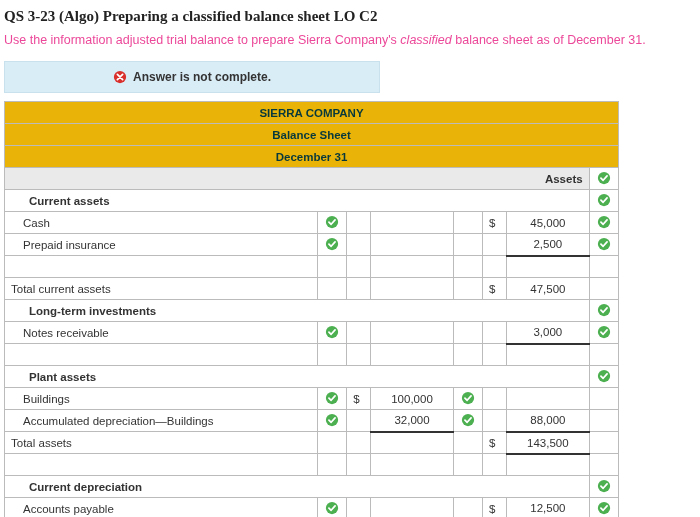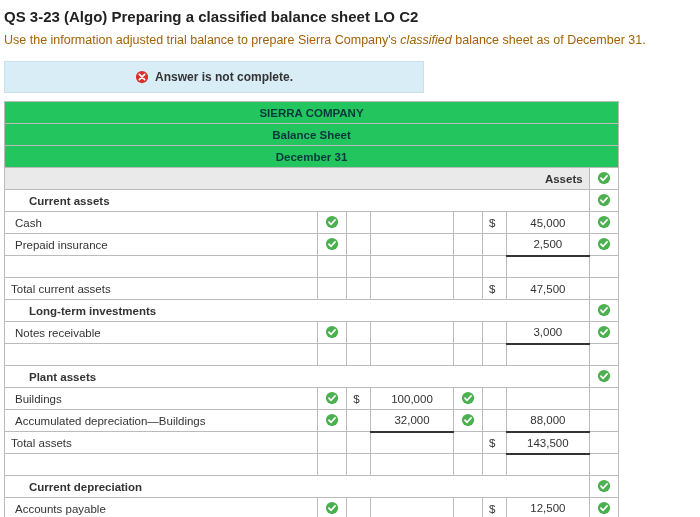--- a/index.html
+++ b/index.html
@@ -8,68 +8,69 @@
     font-size: 12px;
     color: #333;
     background: #fff;
     width: 700px;
   }
   .page-title {
     font-size: 15px;
     font-weight: bold;
     padding: 8px 0 8px 4px;
     color: #222;
+    font-family: Liberation Serif, serif;
   }
   .instruction {
     font-size: 12.5px;
-    color: #a16207;
+    color: #ec4899;
     padding: 0 4px 14px 4px;
   }
   .instruction em { font-style: italic; }
   .banner {
     background: #d9edf7;
     border: 1px solid #c9e0ed;
     padding: 8px 10px;
     margin: 0 4px 8px 4px;
     display: flex;
     align-items: center;
     justify-content: center;
-    width: 420px;
+    width: 376px;
     font-weight: bold;
     font-size: 12px;
   }
   .ic { width: 14px; height: 14px; display: inline-flex; align-items:center; justify-content:center; flex:0 0 14px; }
   .ic svg { width: 14px; height: 14px; display:block; }
   .banner .ic { margin-right: 6px; }
   .sheet {
     border-collapse: collapse;
     margin: 0 4px;
     width: 615px;
     table-layout: fixed;
   }
   .sheet td {
     border: 1px solid #bbb;
     padding: 3px 6px;
     height: 22px;
     vertical-align: middle;
     font-size: 11.5px;
   }
   .sheet .hdr {
-    background: #22c55e;
+    background: #eab308;
     text-align: center;
     font-weight: bold;
     color: #07393c;
   }
   .sheet .section {
     background: #eaeaea;
     text-align: right;
     font-weight: bold;
   }
   .sheet .group { font-weight: bold; padding-left: 24px; }
-  .sheet .indent { padding-left: 10px; }
+  .sheet .indent { padding-left: 18px; }
   .sheet .num { text-align: center; white-space: nowrap; }
   .sheet .cur { text-align: left; width: 14px; padding-right:0; }
   .sheet .icn { width: 22px; text-align: center; padding:0; }
   .col-label { width: 235px; }
   .col-cur1 { width: 18px; }
   .col-amt1 { width: 62px; }
   .col-cur2 { width: 18px; }
   .col-amt2 { width: 62px; }
   .ub { border-bottom: 2px solid #333 !important; }
 </style>

